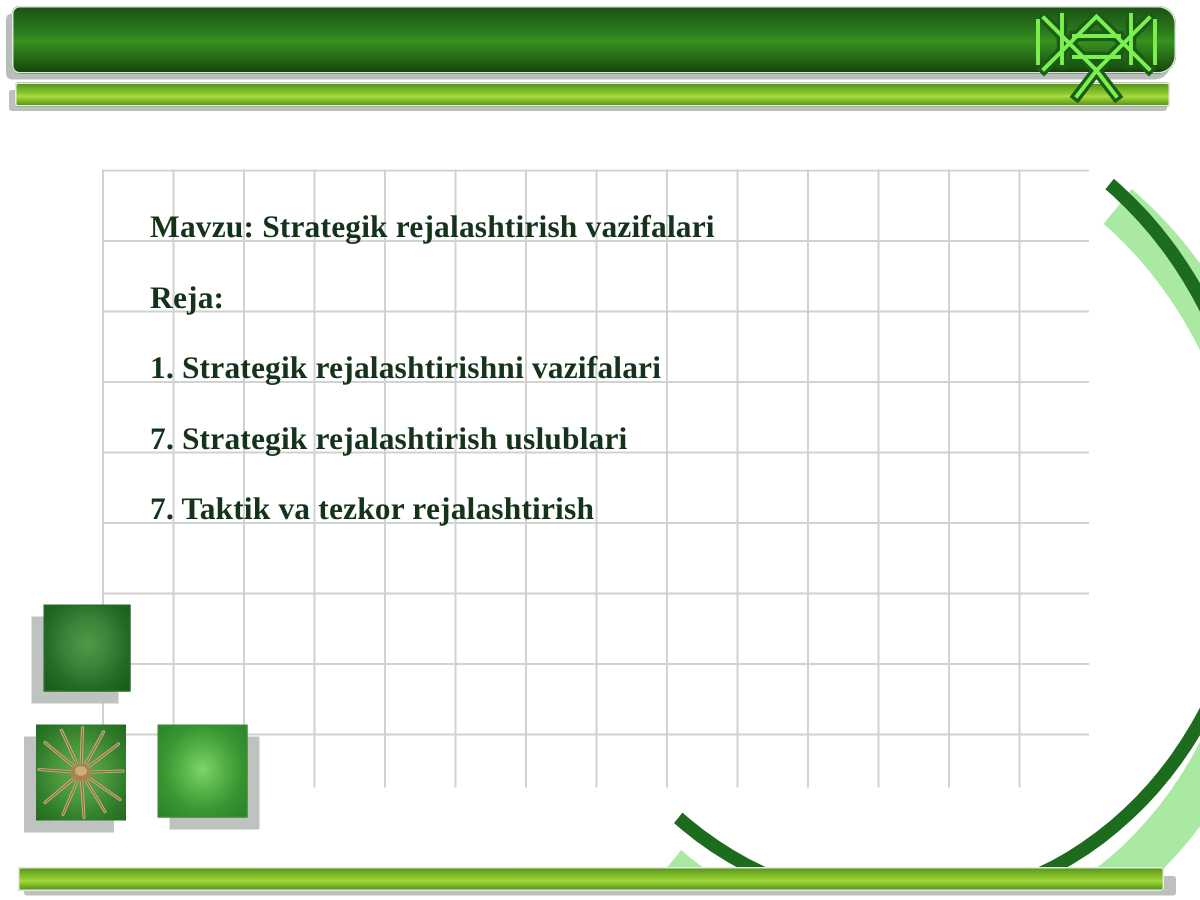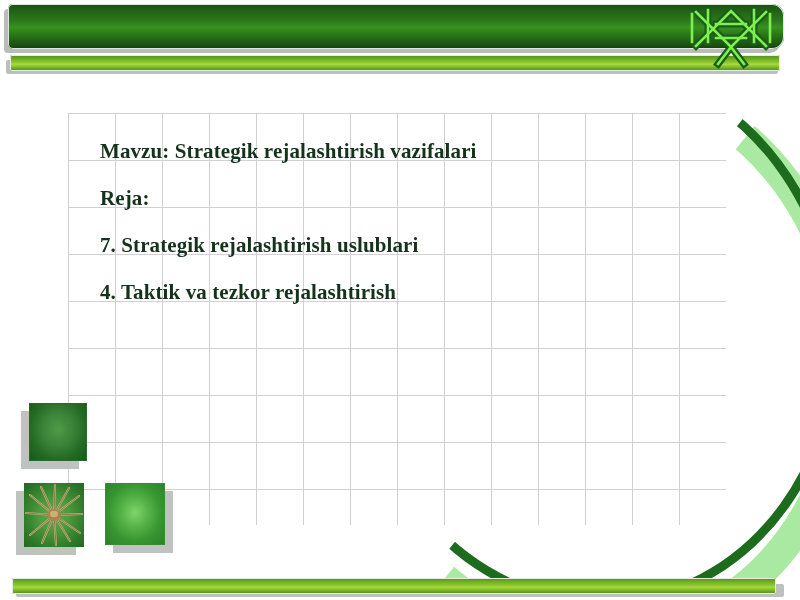--- a/index.html
+++ b/index.html
@@ -236,22 +236,23 @@
       <path d="M28,22 L58,22"></path>
       <path d="M28,36 L58,36"></path>
       <path d="M43,45 L30,62 M43,45 L56,62"></path>
       <path d="M4,12 L4,40 M82,12 L82,40"></path>
     </g>
   </svg>
 
   <div id="body-text">
     <div class="line">Mavzu: Strategik rejalashtirish vazifalari</div>
     <div class="line">Reja:</div>
+    <div class="line">1. Strategik rejalashtirishni vazifalari</div>
     <div class="line">7. Strategik rejalashtirish uslublari</div>
-    <div class="line">4. Taktik va tezkor rejalashtirish</div>
+    <div class="line">7. Taktik va tezkor rejalashtirish</div>
   </div>
 
   <div class="deco-shadow" id="sq-a-sh"></div>
   <div class="deco" id="sq-a"></div>
 
   <div class="deco-shadow" id="sq-b-sh"></div>
   <div class="deco" id="sq-b">
     <svg width="60" height="64" viewBox="0 0 60 64">
       <g stroke="#cbb183" stroke-width="2.1" fill="none" stroke-linecap="round">
         <path d="M30,32 L6,12"></path>

